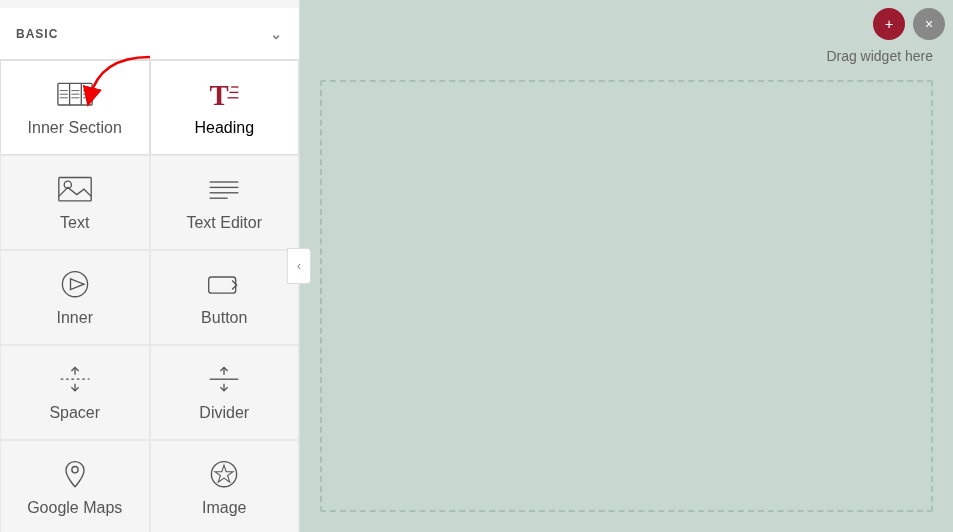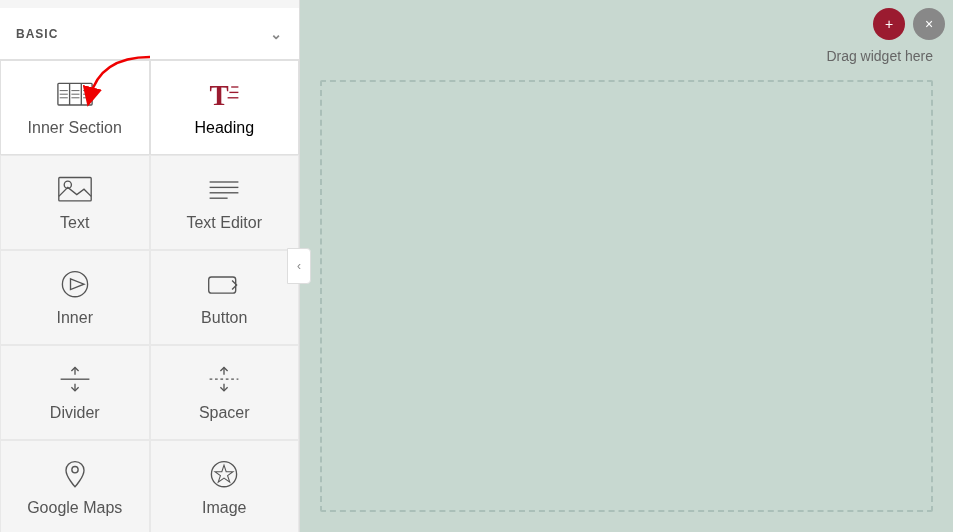--- a/index.html
+++ b/index.html
@@ -286,46 +286,46 @@
           <rect x="3" y="10" width="30" height="18" rx="3" stroke="#555" stroke-width="1.5"></rect>
           <polyline points="29,14 34,19 29,24" stroke="#555" stroke-width="1.5" fill="none"></polyline>
         </svg>
       </div>
       <span class="widget-label">Button</span>
     </div>
 
     <div class="widget-item">
       <div class="widget-icon">
         <svg viewBox="0 0 40 36" fill="none" xmlns="http://www.w3.org/2000/svg">
-          <line x1="4" y1="18" x2="36" y2="18" stroke="#555" stroke-width="1.5"></line>
 
           <polyline points="20,5 20,13" stroke="#555" stroke-width="1.5"></polyline>
           <polyline points="16,9 20,5 24,9" stroke="#555" stroke-width="1.5"></polyline>
 
           <polyline points="20,31 20,23" stroke="#555" stroke-width="1.5"></polyline>
           <polyline points="16,27 20,31 24,27" stroke="#555" stroke-width="1.5"></polyline>
-        </svg>
-      </div>
-      <span class="widget-label">Divider</span>
-    </div>
-
-    <div class="widget-item">
-      <div class="widget-icon">
-        <svg viewBox="0 0 40 36" fill="none" xmlns="http://www.w3.org/2000/svg">
+
+          <line x1="4" y1="18" x2="36" y2="18" stroke="#555" stroke-width="1.5" stroke-dasharray="3,3"></line>
+        </svg>
+      </div>
+      <span class="widget-label">Spacer</span>
+    </div>
+
+    <div class="widget-item">
+      <div class="widget-icon">
+        <svg viewBox="0 0 40 36" fill="none" xmlns="http://www.w3.org/2000/svg">
+          <line x1="4" y1="18" x2="36" y2="18" stroke="#555" stroke-width="1.5"></line>
 
           <polyline points="20,5 20,13" stroke="#555" stroke-width="1.5"></polyline>
           <polyline points="16,9 20,5 24,9" stroke="#555" stroke-width="1.5"></polyline>
 
           <polyline points="20,31 20,23" stroke="#555" stroke-width="1.5"></polyline>
           <polyline points="16,27 20,31 24,27" stroke="#555" stroke-width="1.5"></polyline>
-
-          <line x1="4" y1="18" x2="36" y2="18" stroke="#555" stroke-width="1.5" stroke-dasharray="3,3"></line>
-        </svg>
-      </div>
-      <span class="widget-label">Spacer</span>
+        </svg>
+      </div>
+      <span class="widget-label">Divider</span>
     </div>
 
     <div class="widget-item">
       <div class="widget-icon">
         <svg viewBox="0 0 40 36" fill="none" xmlns="http://www.w3.org/2000/svg">
           <path d="M20 4 C14 4 10 8.5 10 13.5 C10 21 20 32 20 32 C20 32 30 21 30 13.5 C30 8.5 26 4 20 4Z" stroke="#555" stroke-width="1.5" fill="none"></path>
           <circle cx="20" cy="13" r="3.5" stroke="#555" stroke-width="1.5"></circle>
         </svg>
       </div>
       <span class="widget-label">Google Maps</span>

